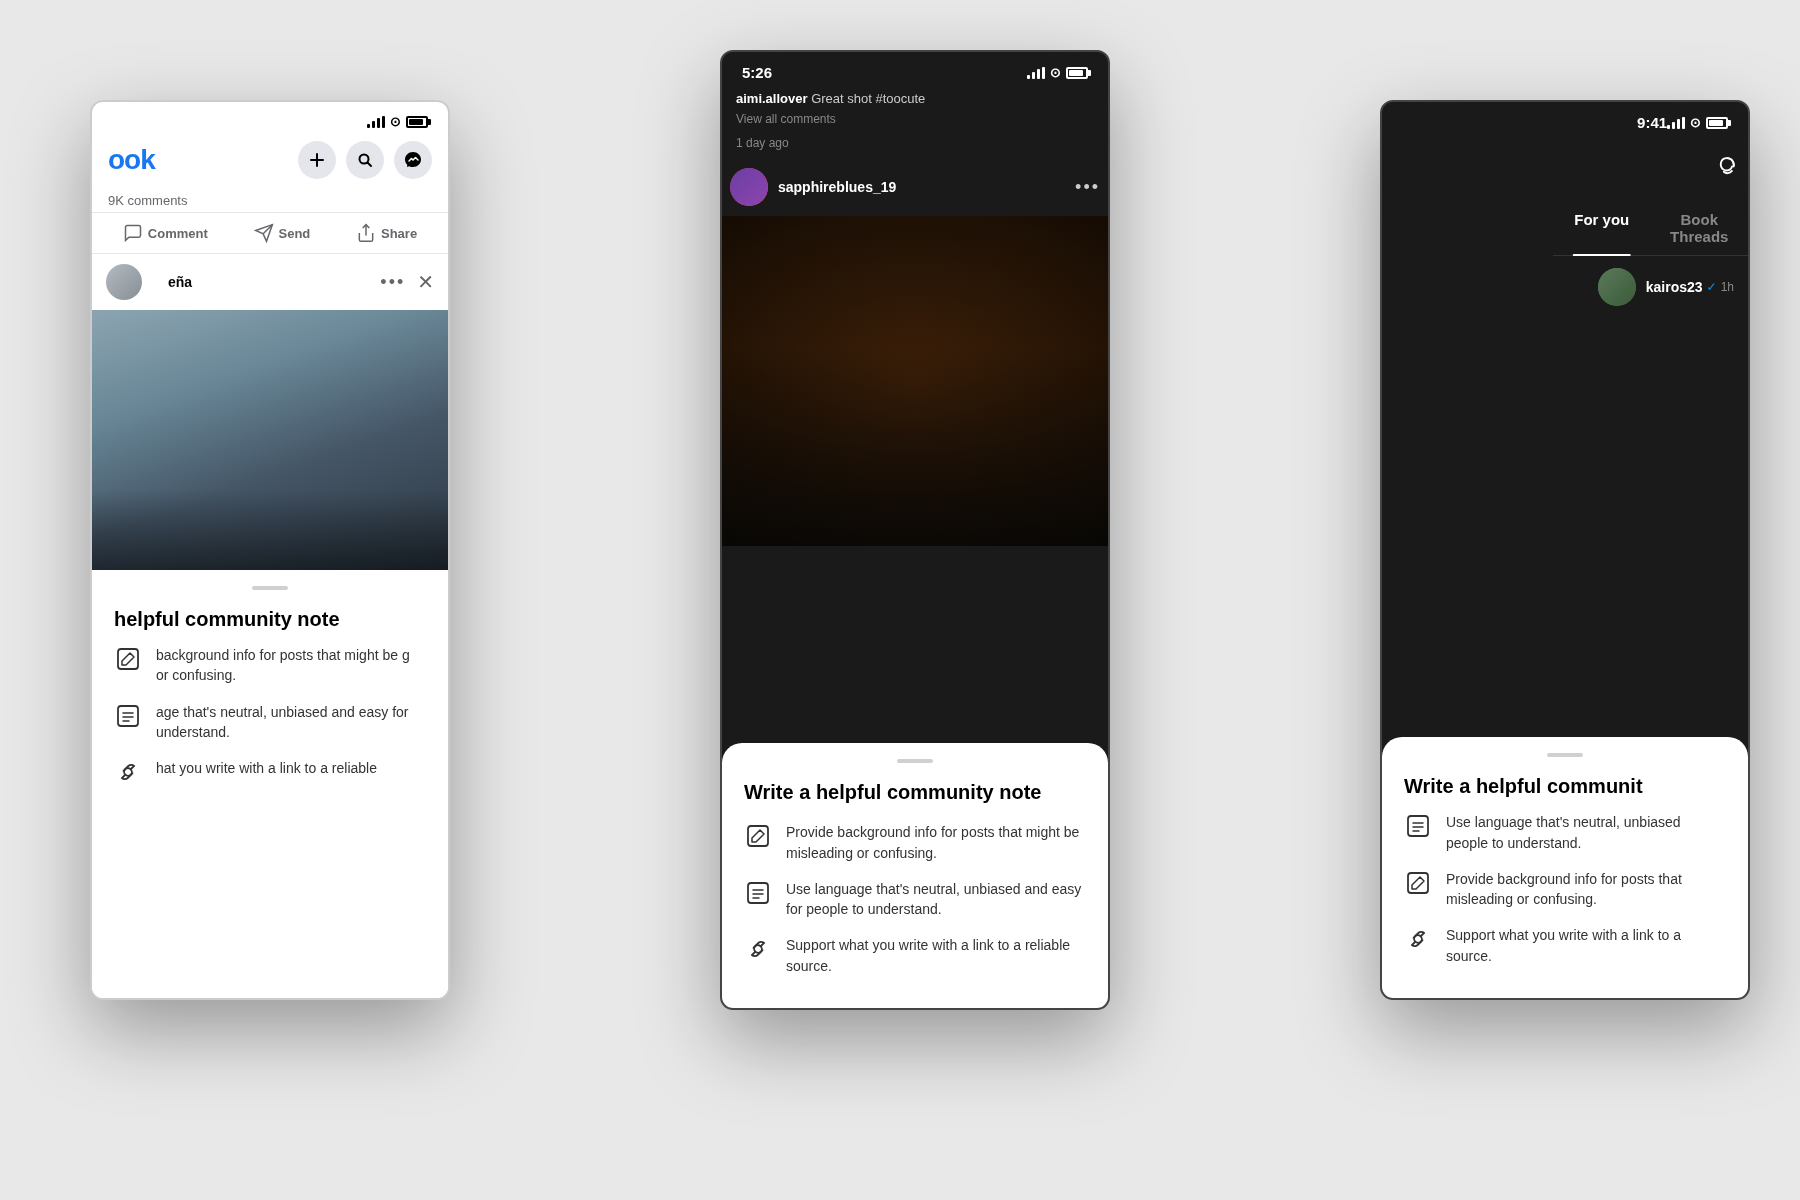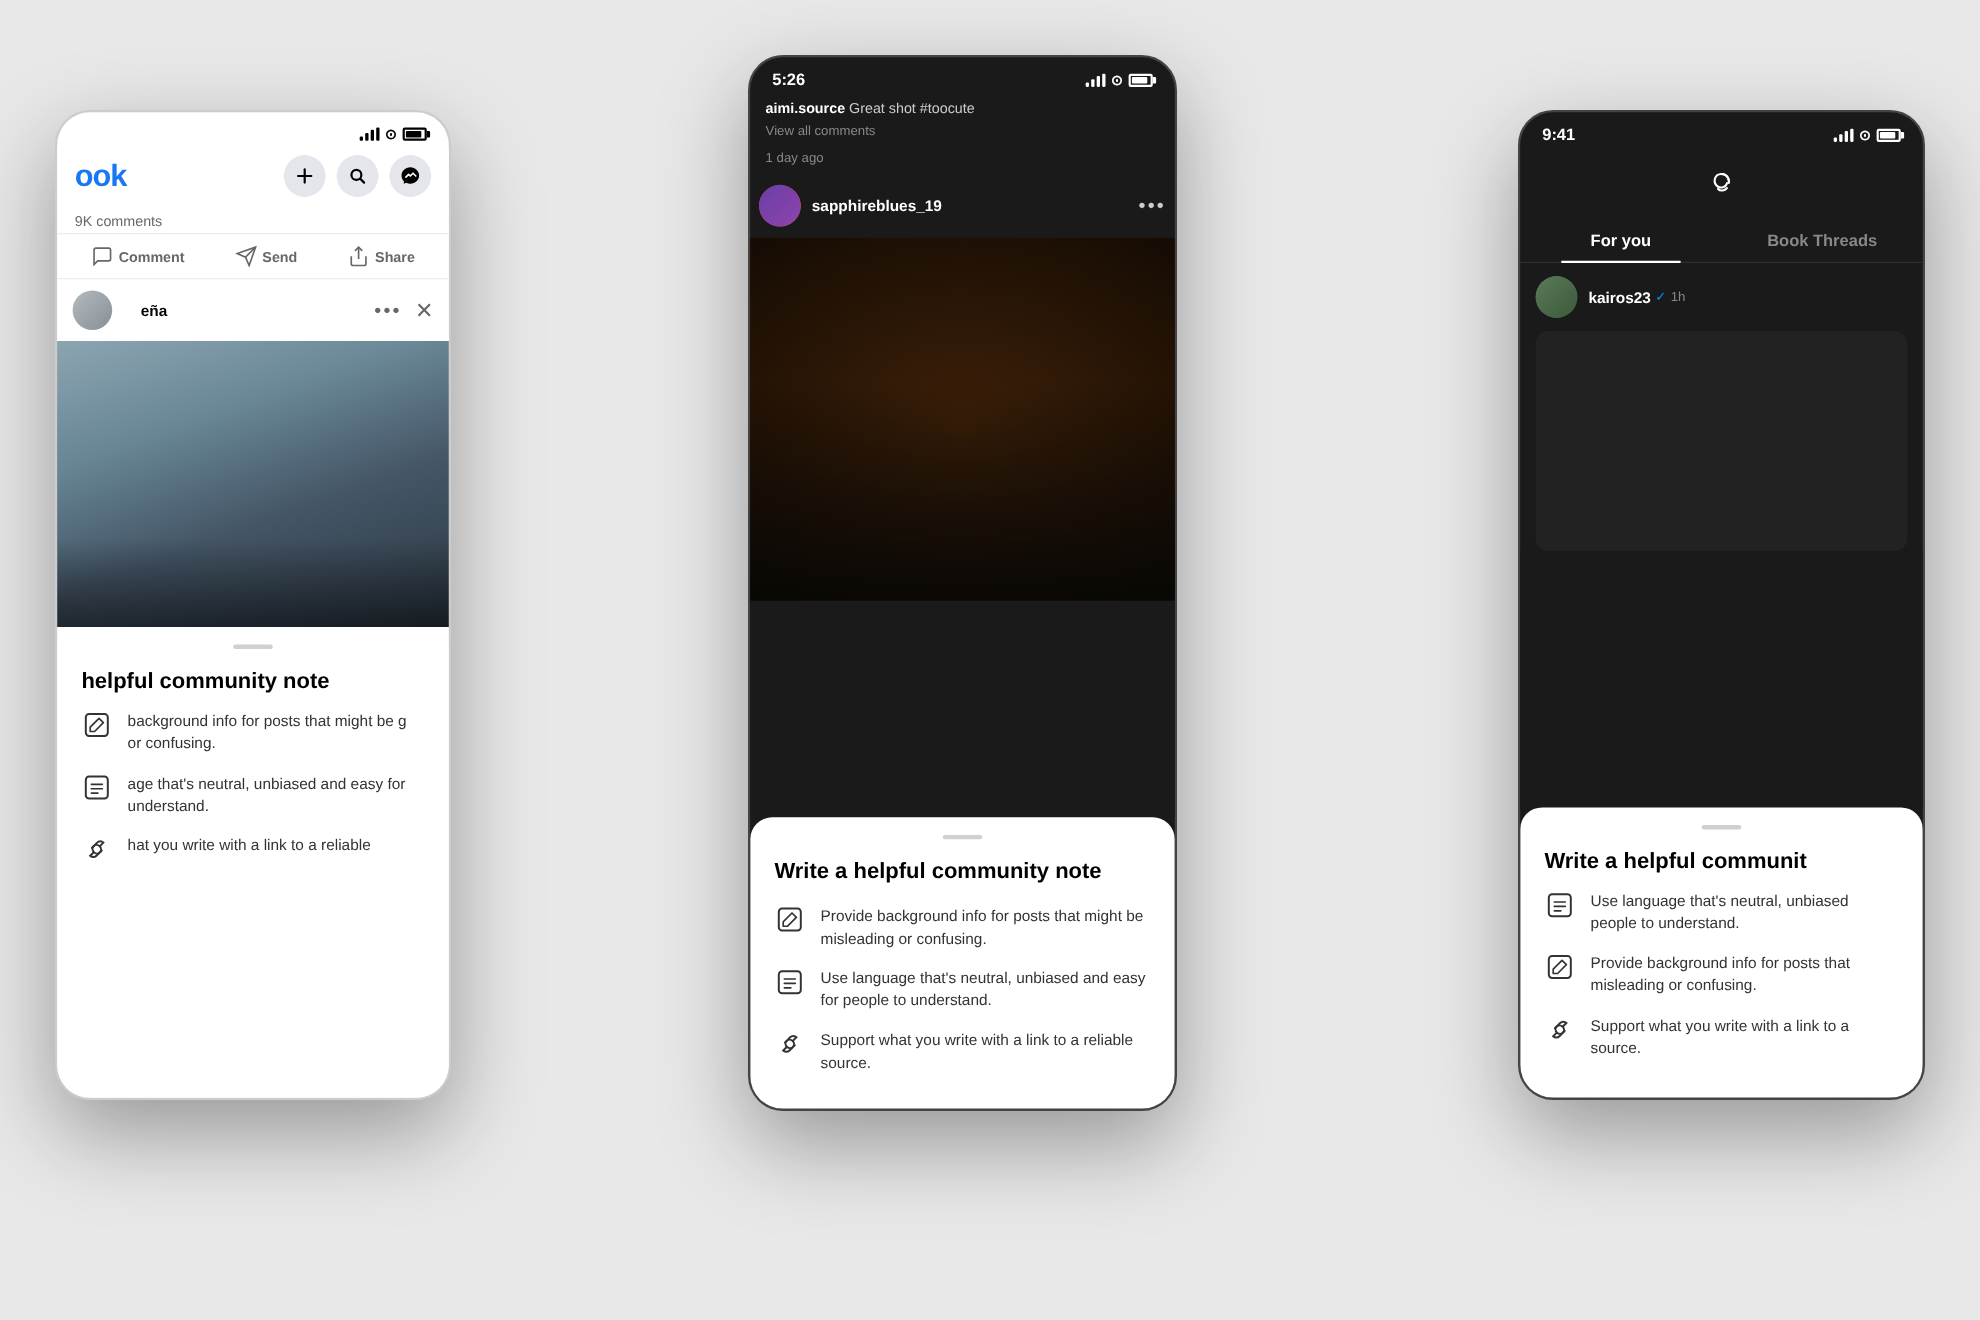--- a/index.html
+++ b/index.html
@@ -21,23 +21,24 @@
       justify-content: center;
       gap: 0px;
       width: 1800px;
       height: 1200px;
       position: relative;
     }
 
     
     .phone {
       position: absolute;
-      border-radius: 32px;
+      border-radius: 13px;
       overflow: hidden;
       box-shadow: 0 30px 80px rgba(0,0,0,0.35);
+      margin-left: 40px;
     }
 
     
     .phone-left {
       width: 360px;
       height: 900px;
       background: #fff;
       left: 50px;
       top: 100px;
       z-index: 1;
@@ -458,20 +459,21 @@
     .phone-center .phone-inner {
       display: flex;
       flex-direction: column;
       height: 100%;
     }
 
     .phone-right .phone-inner {
       display: flex;
       flex-direction: column;
       height: 100%;
+      align-items: flex-end;
     }
 
     
     .note-icon {
       width: 28px;
       height: 28px;
       flex-shrink: 0;
     }
 
     
@@ -621,21 +623,21 @@
               <span></span>
           </div>
           <span style="font-size:13px;color:#fff;">⊙</span>
           <div class="battery-icon dark">
             <div class="fill"></div>
           </div>
         </div>
       </div>
 
       <div class="ig-header-comment">
-        <span class="ig-comment-user">aimi.source</span>
+        <span class="ig-comment-user">aimi.allover</span>
         <span>Great shot #toocute</span>
       </div>
       <div class="ig-header-comment" style="color:#888;font-size:12px;margin-top:-6px;">View all comments</div>
 
       <div class="ig-timestamp">1 day ago</div>
 
       <div class="ig-post-header">
         <div class="ig-post-user">
           <div class="ig-avatar">
             <div class="ig-avatar-inner"></div>

